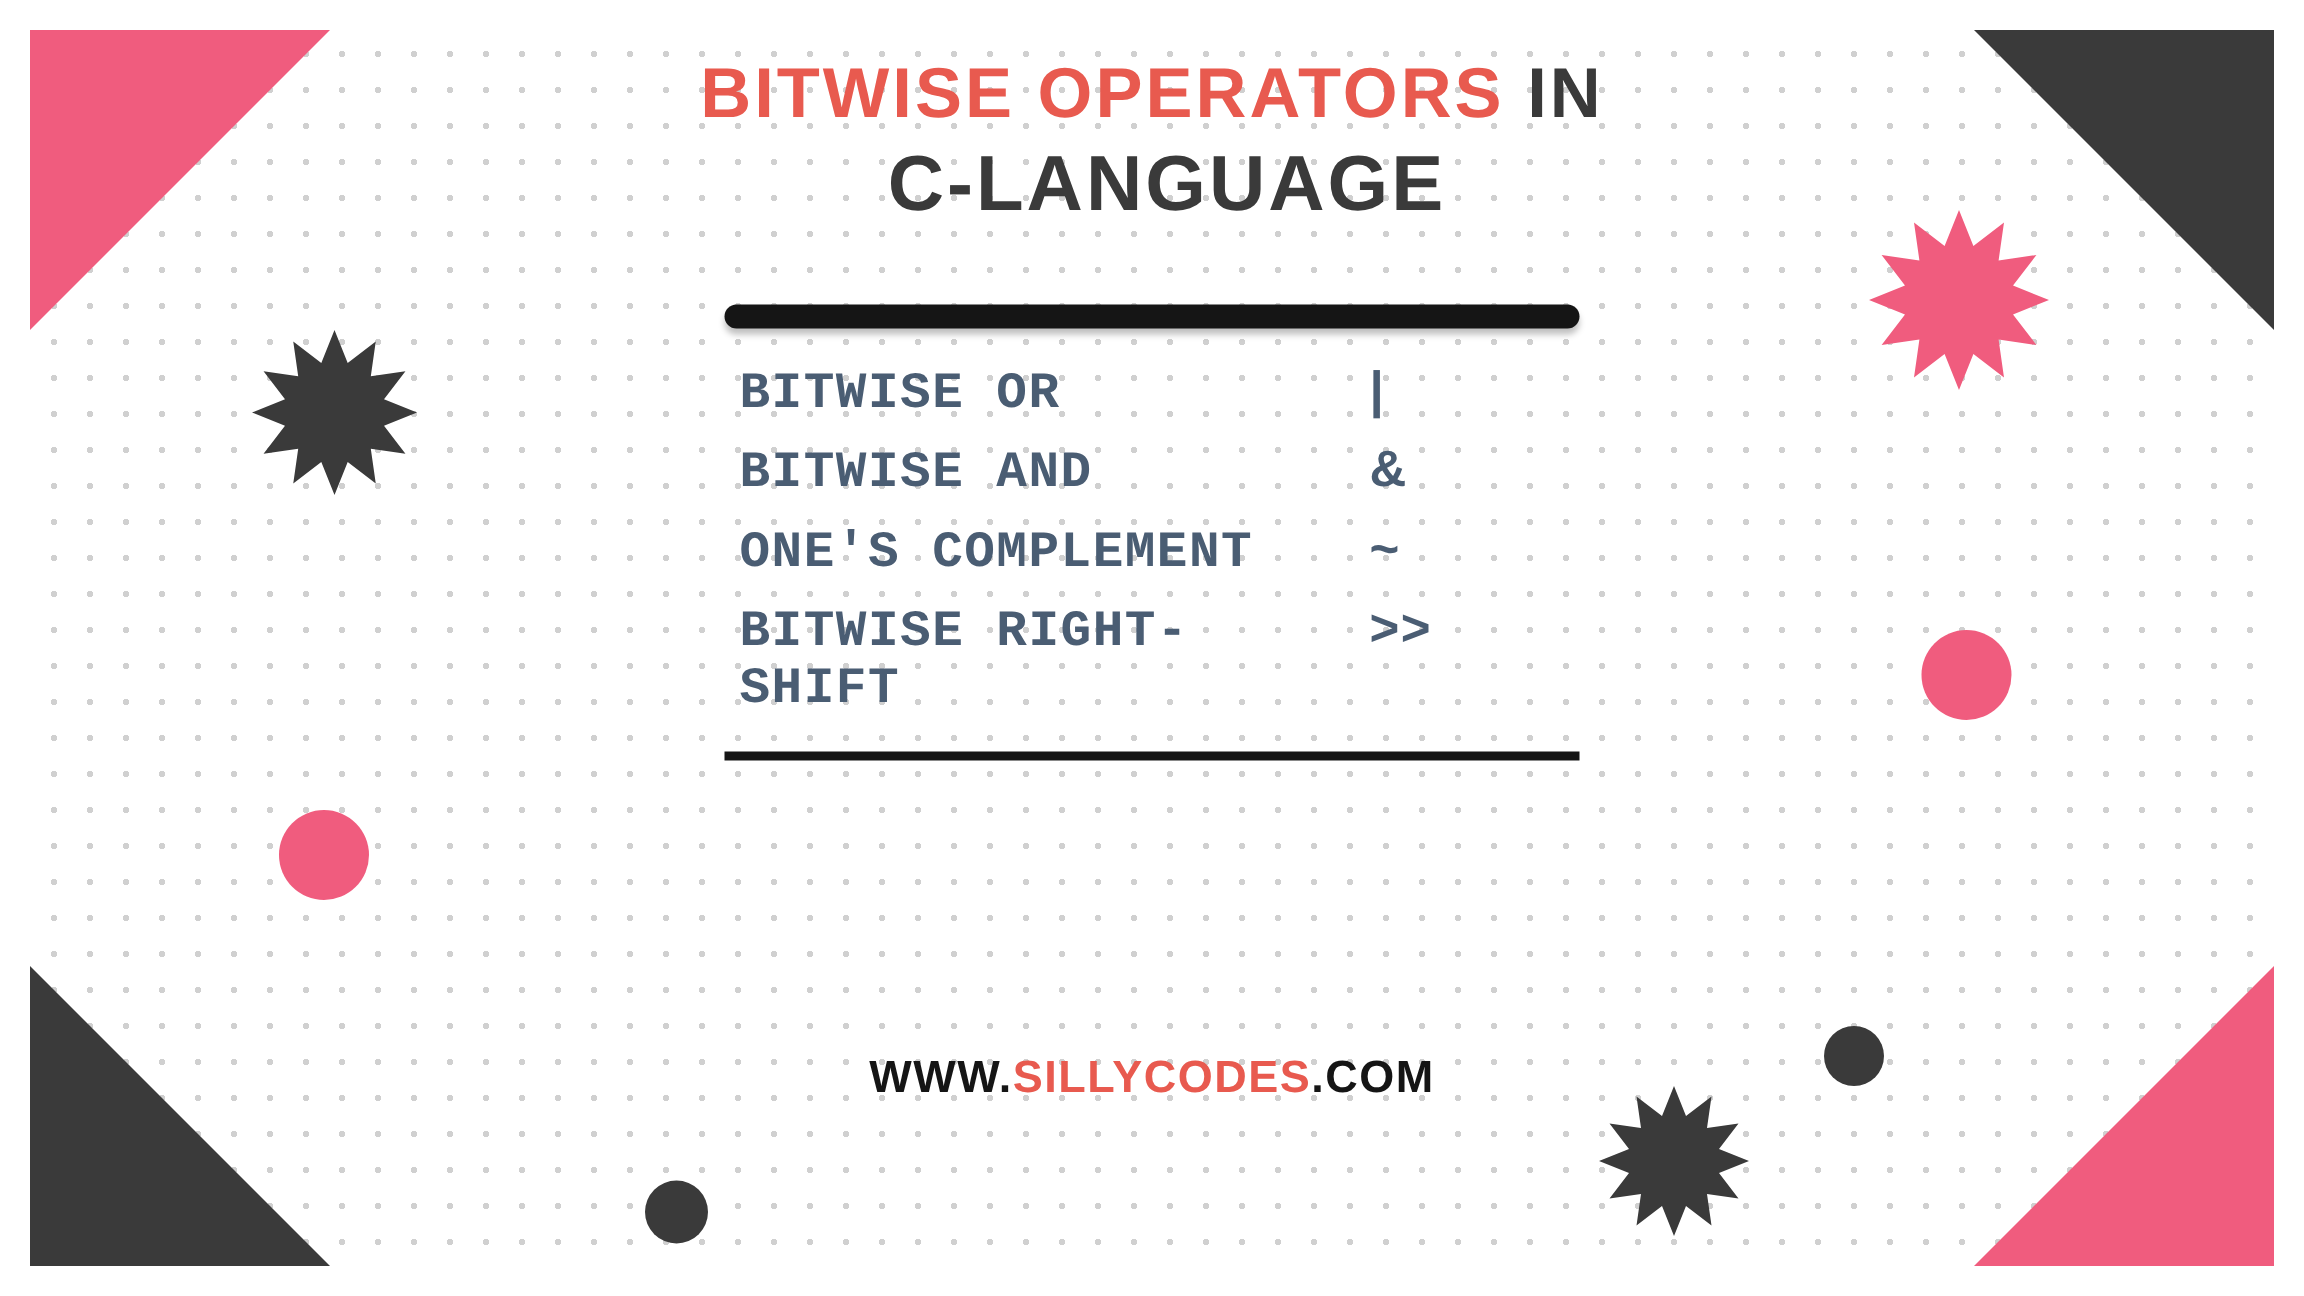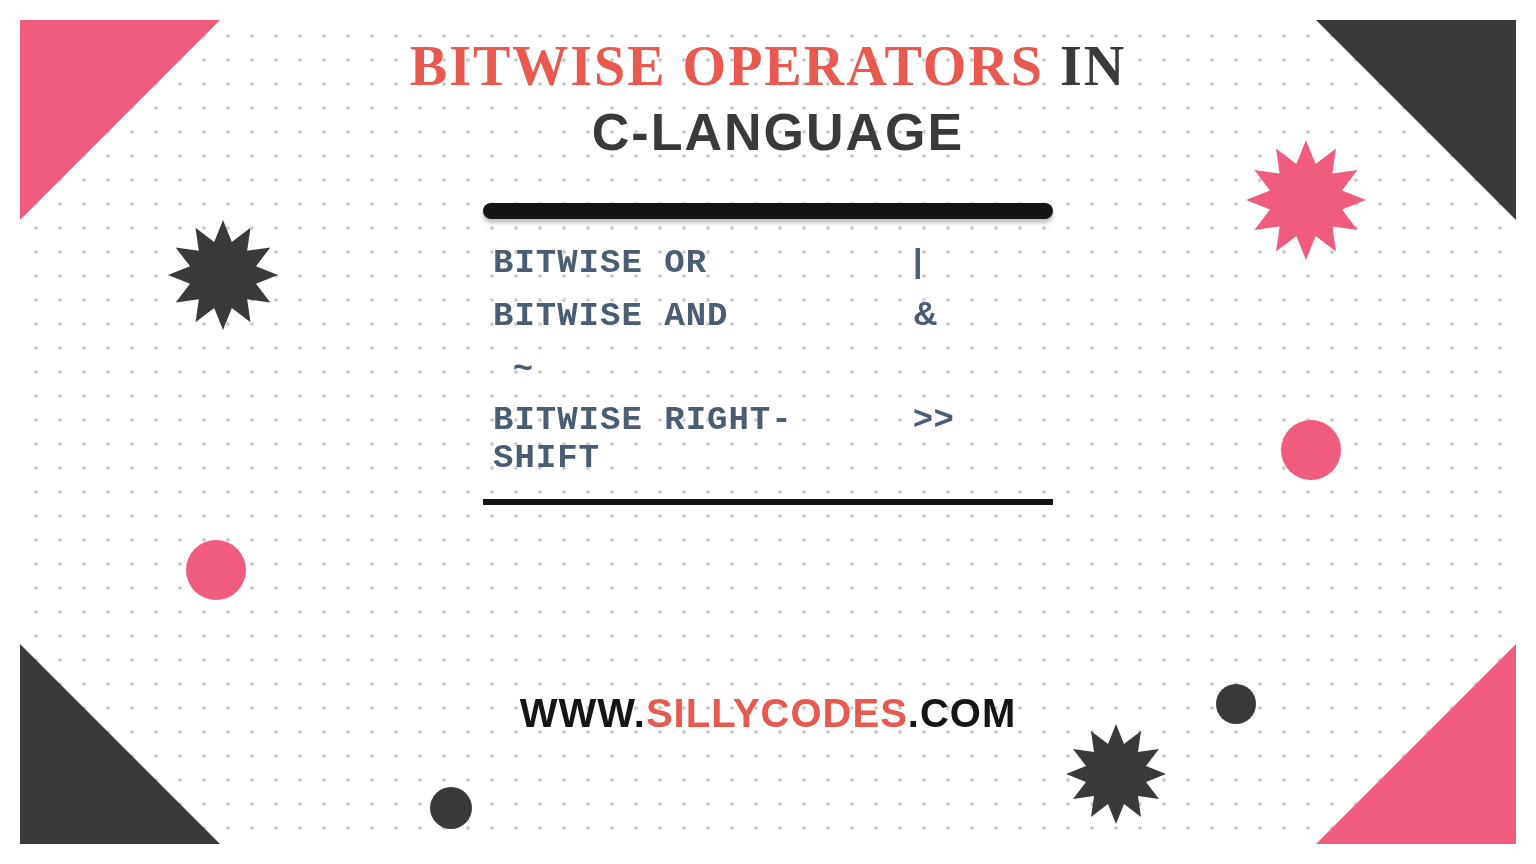--- a/index.html
+++ b/index.html
@@ -34,21 +34,21 @@
 
   
   .circle { position: absolute; border-radius: 50%; }
   .c-pink-left { top: 540px; left: 186px; width: 60px; height: 60px; background: #f05c7e; }
   .c-pink-right { top: 420px; right: 195px; width: 60px; height: 60px; background: #f05c7e; }
   .c-gray-small { bottom: 140px; right: 280px; width: 40px; height: 40px; background: #3a3a3a; }
   .c-gray-bottom { bottom: 35px; left: 430px; width: 42px; height: 42px; background: #3a3a3a; }
 
   
   .title { position: absolute; top: 34px; left: 0; width: 100%; text-align: center; }
-  .title-line1 { font-size: 56px; font-weight: 900; letter-spacing: 2px; font-family: Liberation Serif, serif; }
+  .title-line1 { font-size: 47px; font-weight: 900; letter-spacing: 2px; }
   .title-accent { color: #e85a4f; }
   .title-rest { color: #3a3a3a; }
   .title-line2 { font-size: 52px; font-weight: 900; letter-spacing: 2px; color: #3a3a3a; margin-top: 4px; margin-left: 20px; }
 
   
   .content {
     position: absolute;
     top: 203px;
     left: 50%;
     transform: translateX(-50%);
@@ -72,21 +72,21 @@
     padding: 6px 10px;
     color: #4a5d73;
     font-weight: 900;
     font-size: 34px;
     letter-spacing: 1px;
   }
   .row .name { flex: 0 0 400px; font-family: Liberation Mono, monospace; }
   .row .sym { flex: 1; text-align: left; padding-left: 20px; }
 
   
-  .footer { position: absolute; bottom: 128px; left: 0; width: 100%; text-align: center; font-size: 40px; font-weight: 900; letter-spacing: 1px; }
+  .footer { position: absolute; bottom: 128px; left: 0; width: 100%; text-align: center; font-size: 30px; font-weight: 900; letter-spacing: 1px; }
   .footer .f-black { color: #151515; }
   .footer .f-acc { color: #e85a4f; }
 </style>
 </head>
 <body>
 
 <div class="dots-bg"></div>
 
 <div class="tri tri-tl"></div>
 <div class="tri tri-tr"></div>
@@ -125,20 +125,21 @@
   <div class="bar-top"></div>
   <div class="row">
     <span class="name">BITWISE OR</span>
     <span class="sym">|</span>
   </div>
   <div class="row">
     <span class="name">BITWISE AND</span>
     <span class="sym">&amp;</span>
   </div>
   <div class="row">
+    <span class="name">ONE'S COMPLEMENT</span>
     <span class="sym">~</span>
   </div>
   <div class="row">
     <span class="name">BITWISE RIGHT-SHIFT</span>
     <span class="sym">&gt;&gt;</span>
   </div>
   <div class="bar-bottom"></div>
 </div>
 
 <div class="footer">

